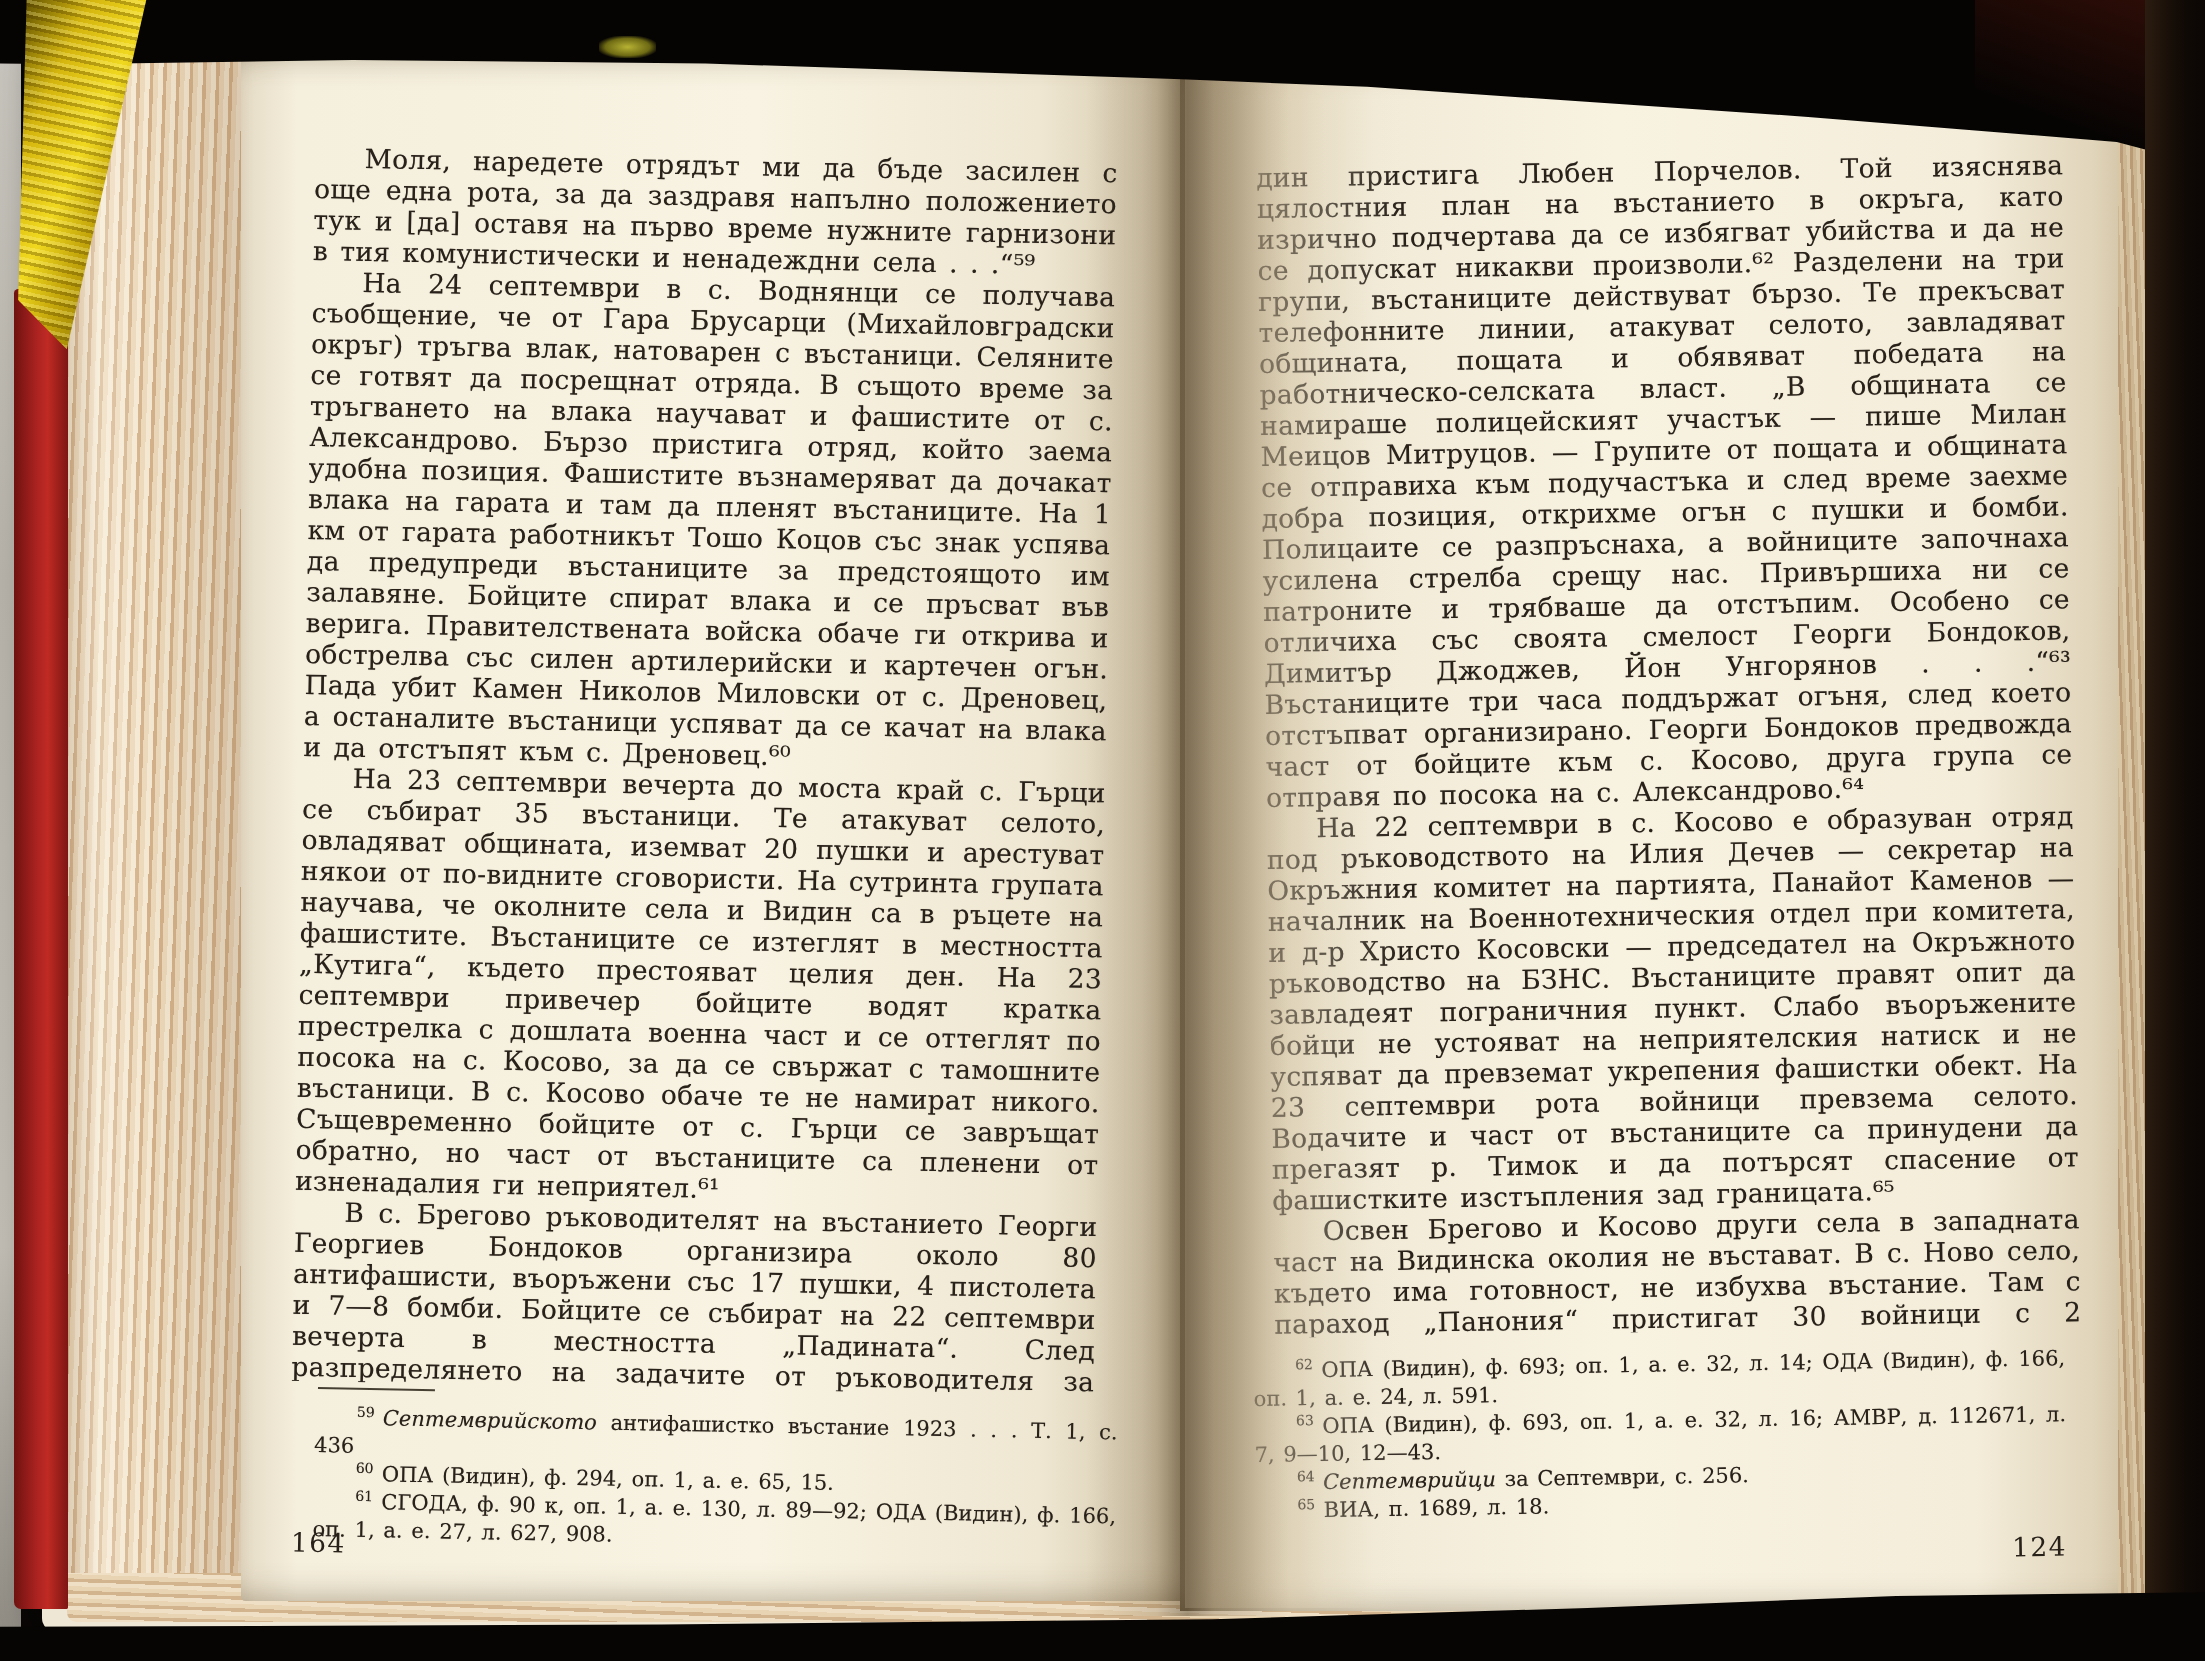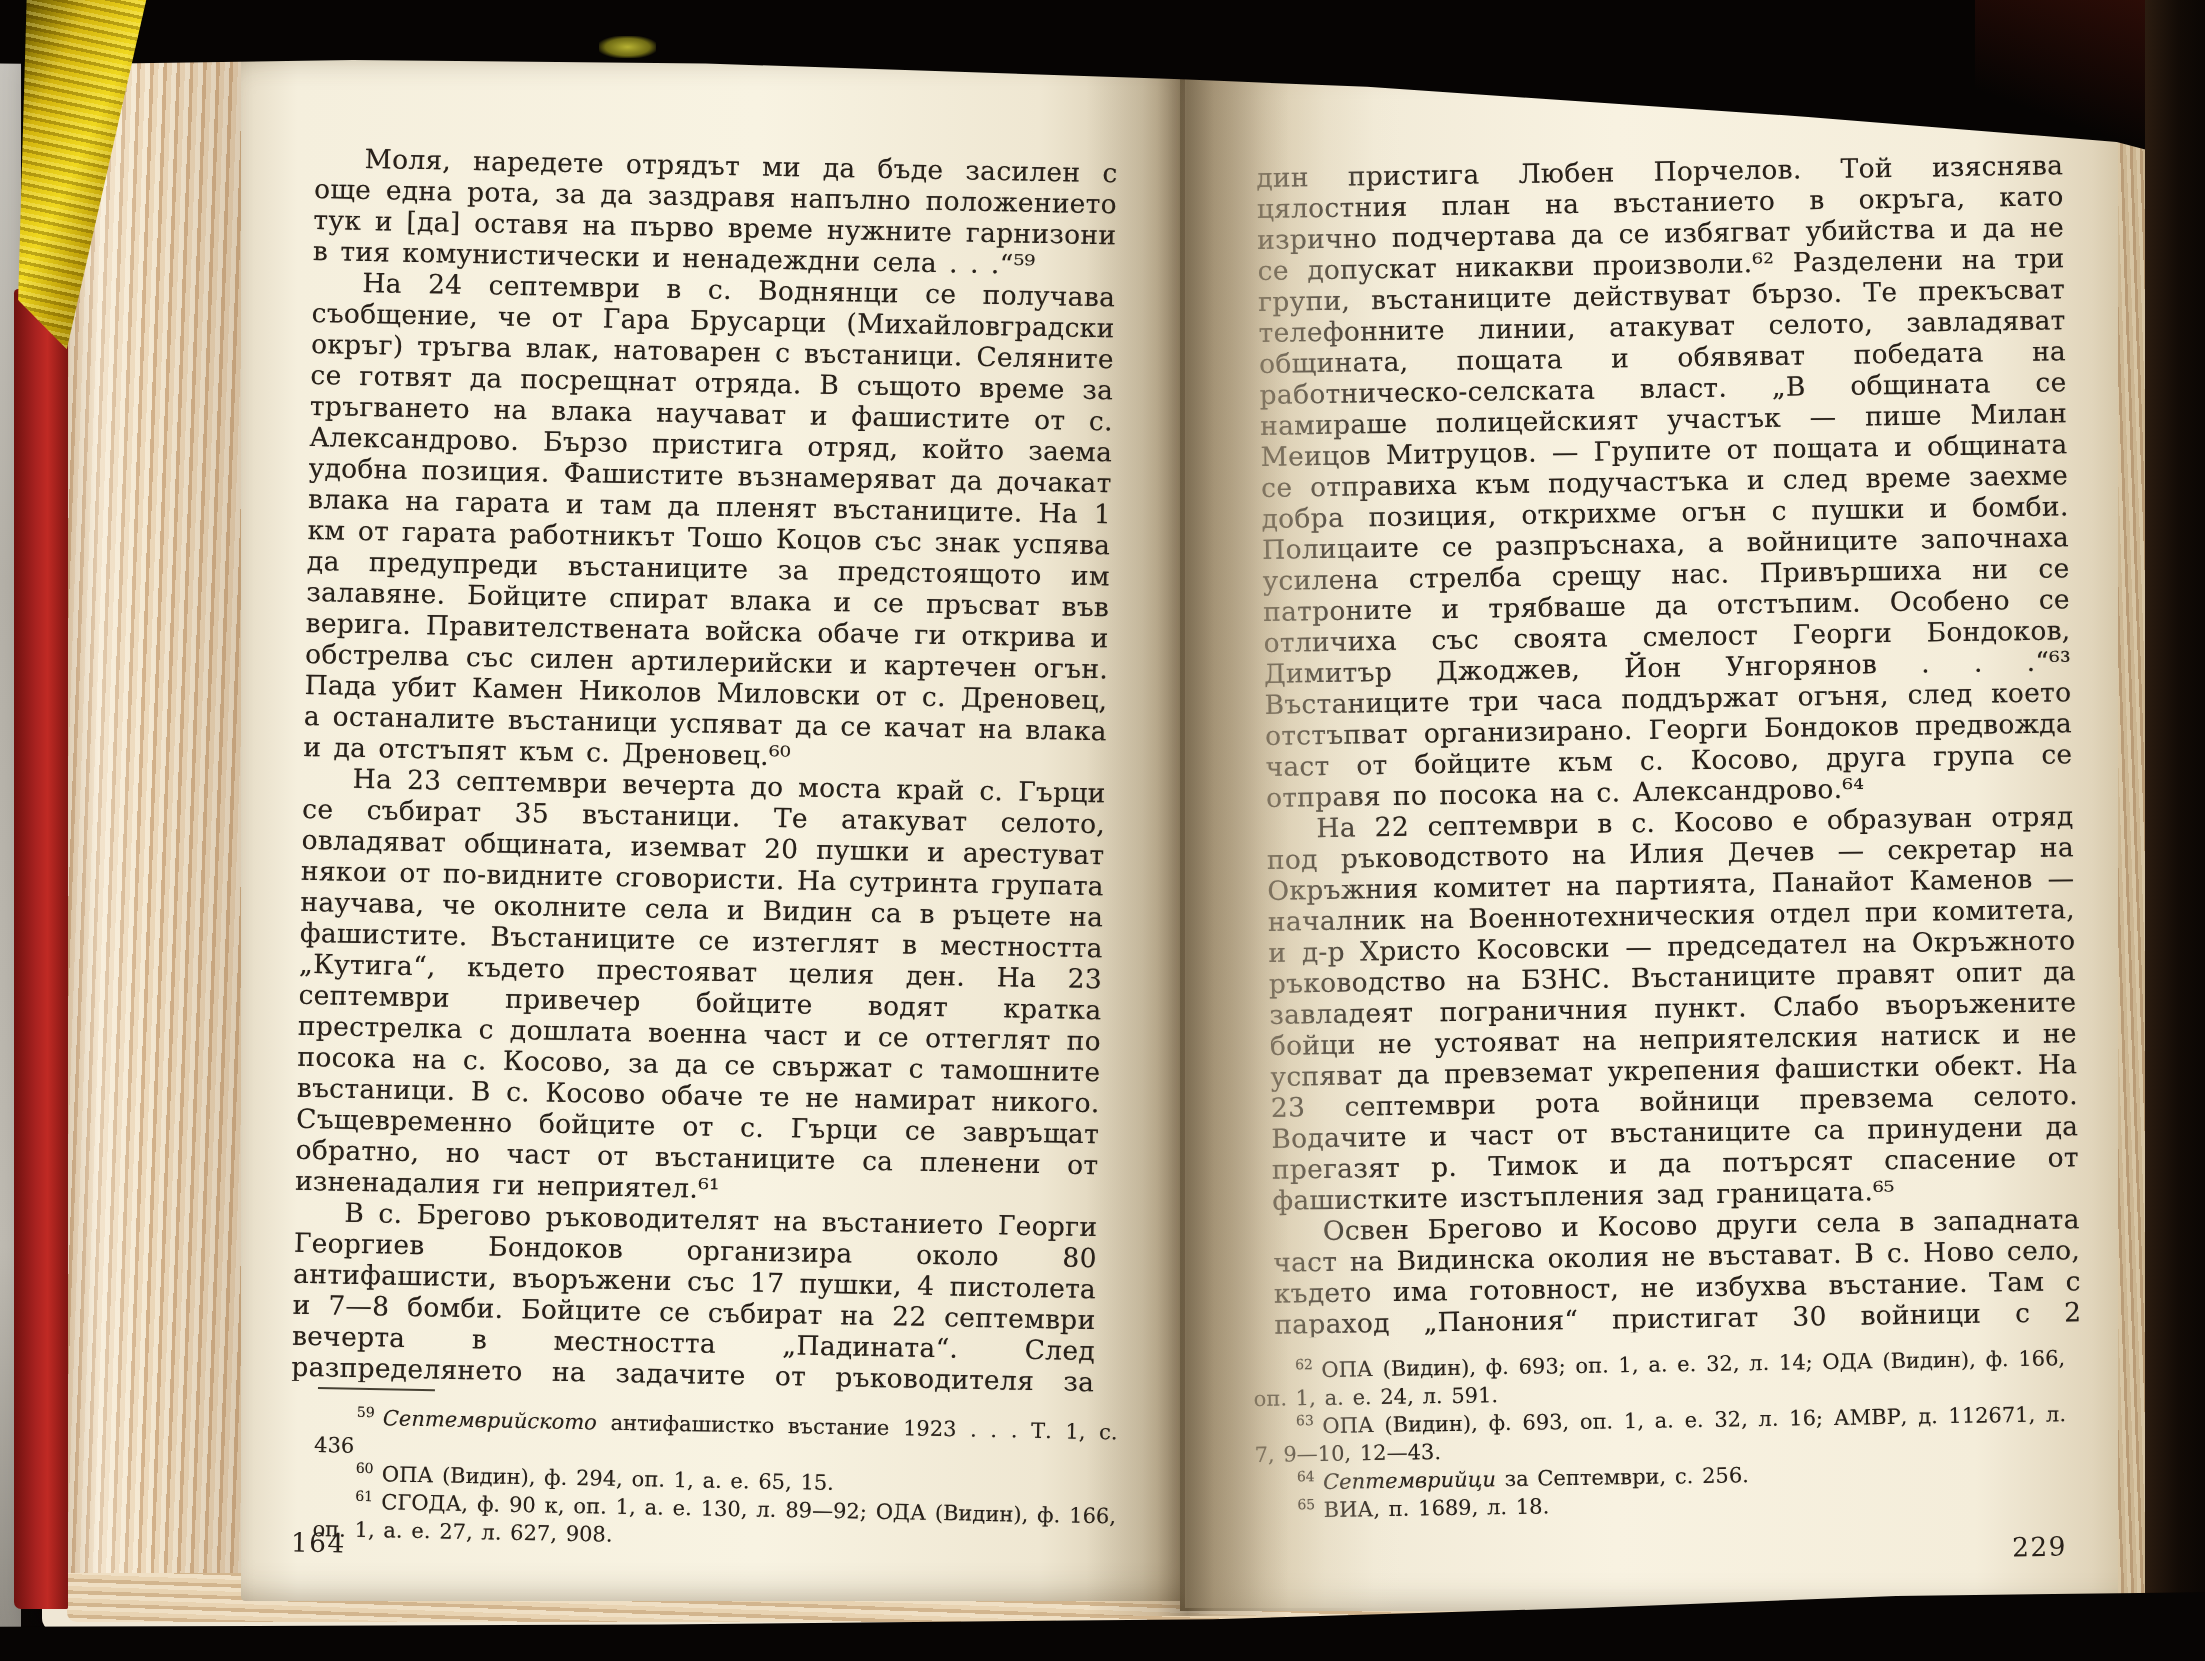--- a/index.html
+++ b/index.html
@@ -124,21 +124,21 @@
   <p class="para noindent">дин пристига Любен Порчелов. Той изяснява цялостния план на въстанието в окръга, като изрично подчертава да се избягват убийства и да не се допускат никакви произволи.⁶² Разделени на три групи, въстаниците действуват бързо. Те прекъсват телефонните линии, атакуват селото, завладяват общината, пощата и обявяват победата на работническо-селската власт. „В общината се намираше полицейският участък — пише Милан Меицов Митруцов. — Групите от пощата и общината се отправиха към подучастъка и след време заехме добра позиция, открихме огън с пушки и бомби. Полицаите се разпръснаха, а войниците започнаха усилена стрелба срещу нас. Привършиха ни се патроните и трябваше да отстъпим. Особено се отличиха със своята смелост Георги Бондоков, Димитър Джоджев, Йон Унгорянов . . .“⁶³ Въстаниците три часа поддържат огъня, след което отстъпват организирано. Георги Бондоков предвожда част от бойците към с. Косово, друга група се отправя по посока на с. Александрово.⁶⁴</p>
   <p class="para">На 22 септември в с. Косово е образуван отряд под ръководството на Илия Дечев — секретар на Окръжния комитет на партията, Панайот Каменов — началник на Военнотехническия отдел при комитета, и д-р Христо Косовски — председател на Окръжното ръководство на БЗНС. Въстаниците правят опит да завладеят пограничния пункт. Слабо въоръжените бойци не устояват на неприятелския натиск и не успяват да превземат укрепения фашистки обект. На 23 септември рота войници превзема селото. Водачите и част от въстаниците са принудени да прегазят р. Тимок и да потърсят спасение от фашистките изстъпления зад границата.⁶⁵</p>
   <p class="para lastfull">Освен Брегово и Косово други села в западната част на Видинска околия не въстават. В с. Ново село, където има готовност, не избухва въстание. Там с параход „Панония“ пристигат 30 войници с 2 картечници. Фашистите имат възможност и изпращат силни военни от-</p>
 </div>
 <div class="layer text-block fnblock-right">
   <p class="footnote"><span class="fn-num">62</span><span class="fn-italic"></span><span>ОПА (Видин), ф. 693; оп. 1, а. е. 32, л. 14; ОДА (Видин), ф. 166, оп. 1, а. е. 24, л. 591.</span></p>
   <p class="footnote"><span class="fn-num">63</span><span class="fn-italic"></span><span>ОПА (Видин), ф. 693, оп. 1, а. е. 32, л. 16; АМВР, д. 112671, л. 7, 9—10, 12—43.</span></p>
   <p class="footnote"><span class="fn-num">64</span><span class="fn-italic">Септемврийци</span><span> за Септември, с. 256.</span></p>
   <p class="footnote"><span class="fn-num">65</span><span class="fn-italic"></span><span>ВИА, п. 1689, л. 18.</span></p>
 </div>
-<div class="layer pageno pageno-right">229</div>
+<div class="layer pageno pageno-right">124</div>
 
 <div class="layer right-blur"></div>
 <div class="layer gutter-shadow"></div>
 <div class="layer top-black"></div>
 <div class="layer cover-top-right"></div>
 <div class="layer top-sliver"></div>
 <div class="layer cover-red"></div>
 <div class="layer ribbon"></div>
 <div class="layer right-dark"></div>
 <div class="layer bottom-black"></div>

